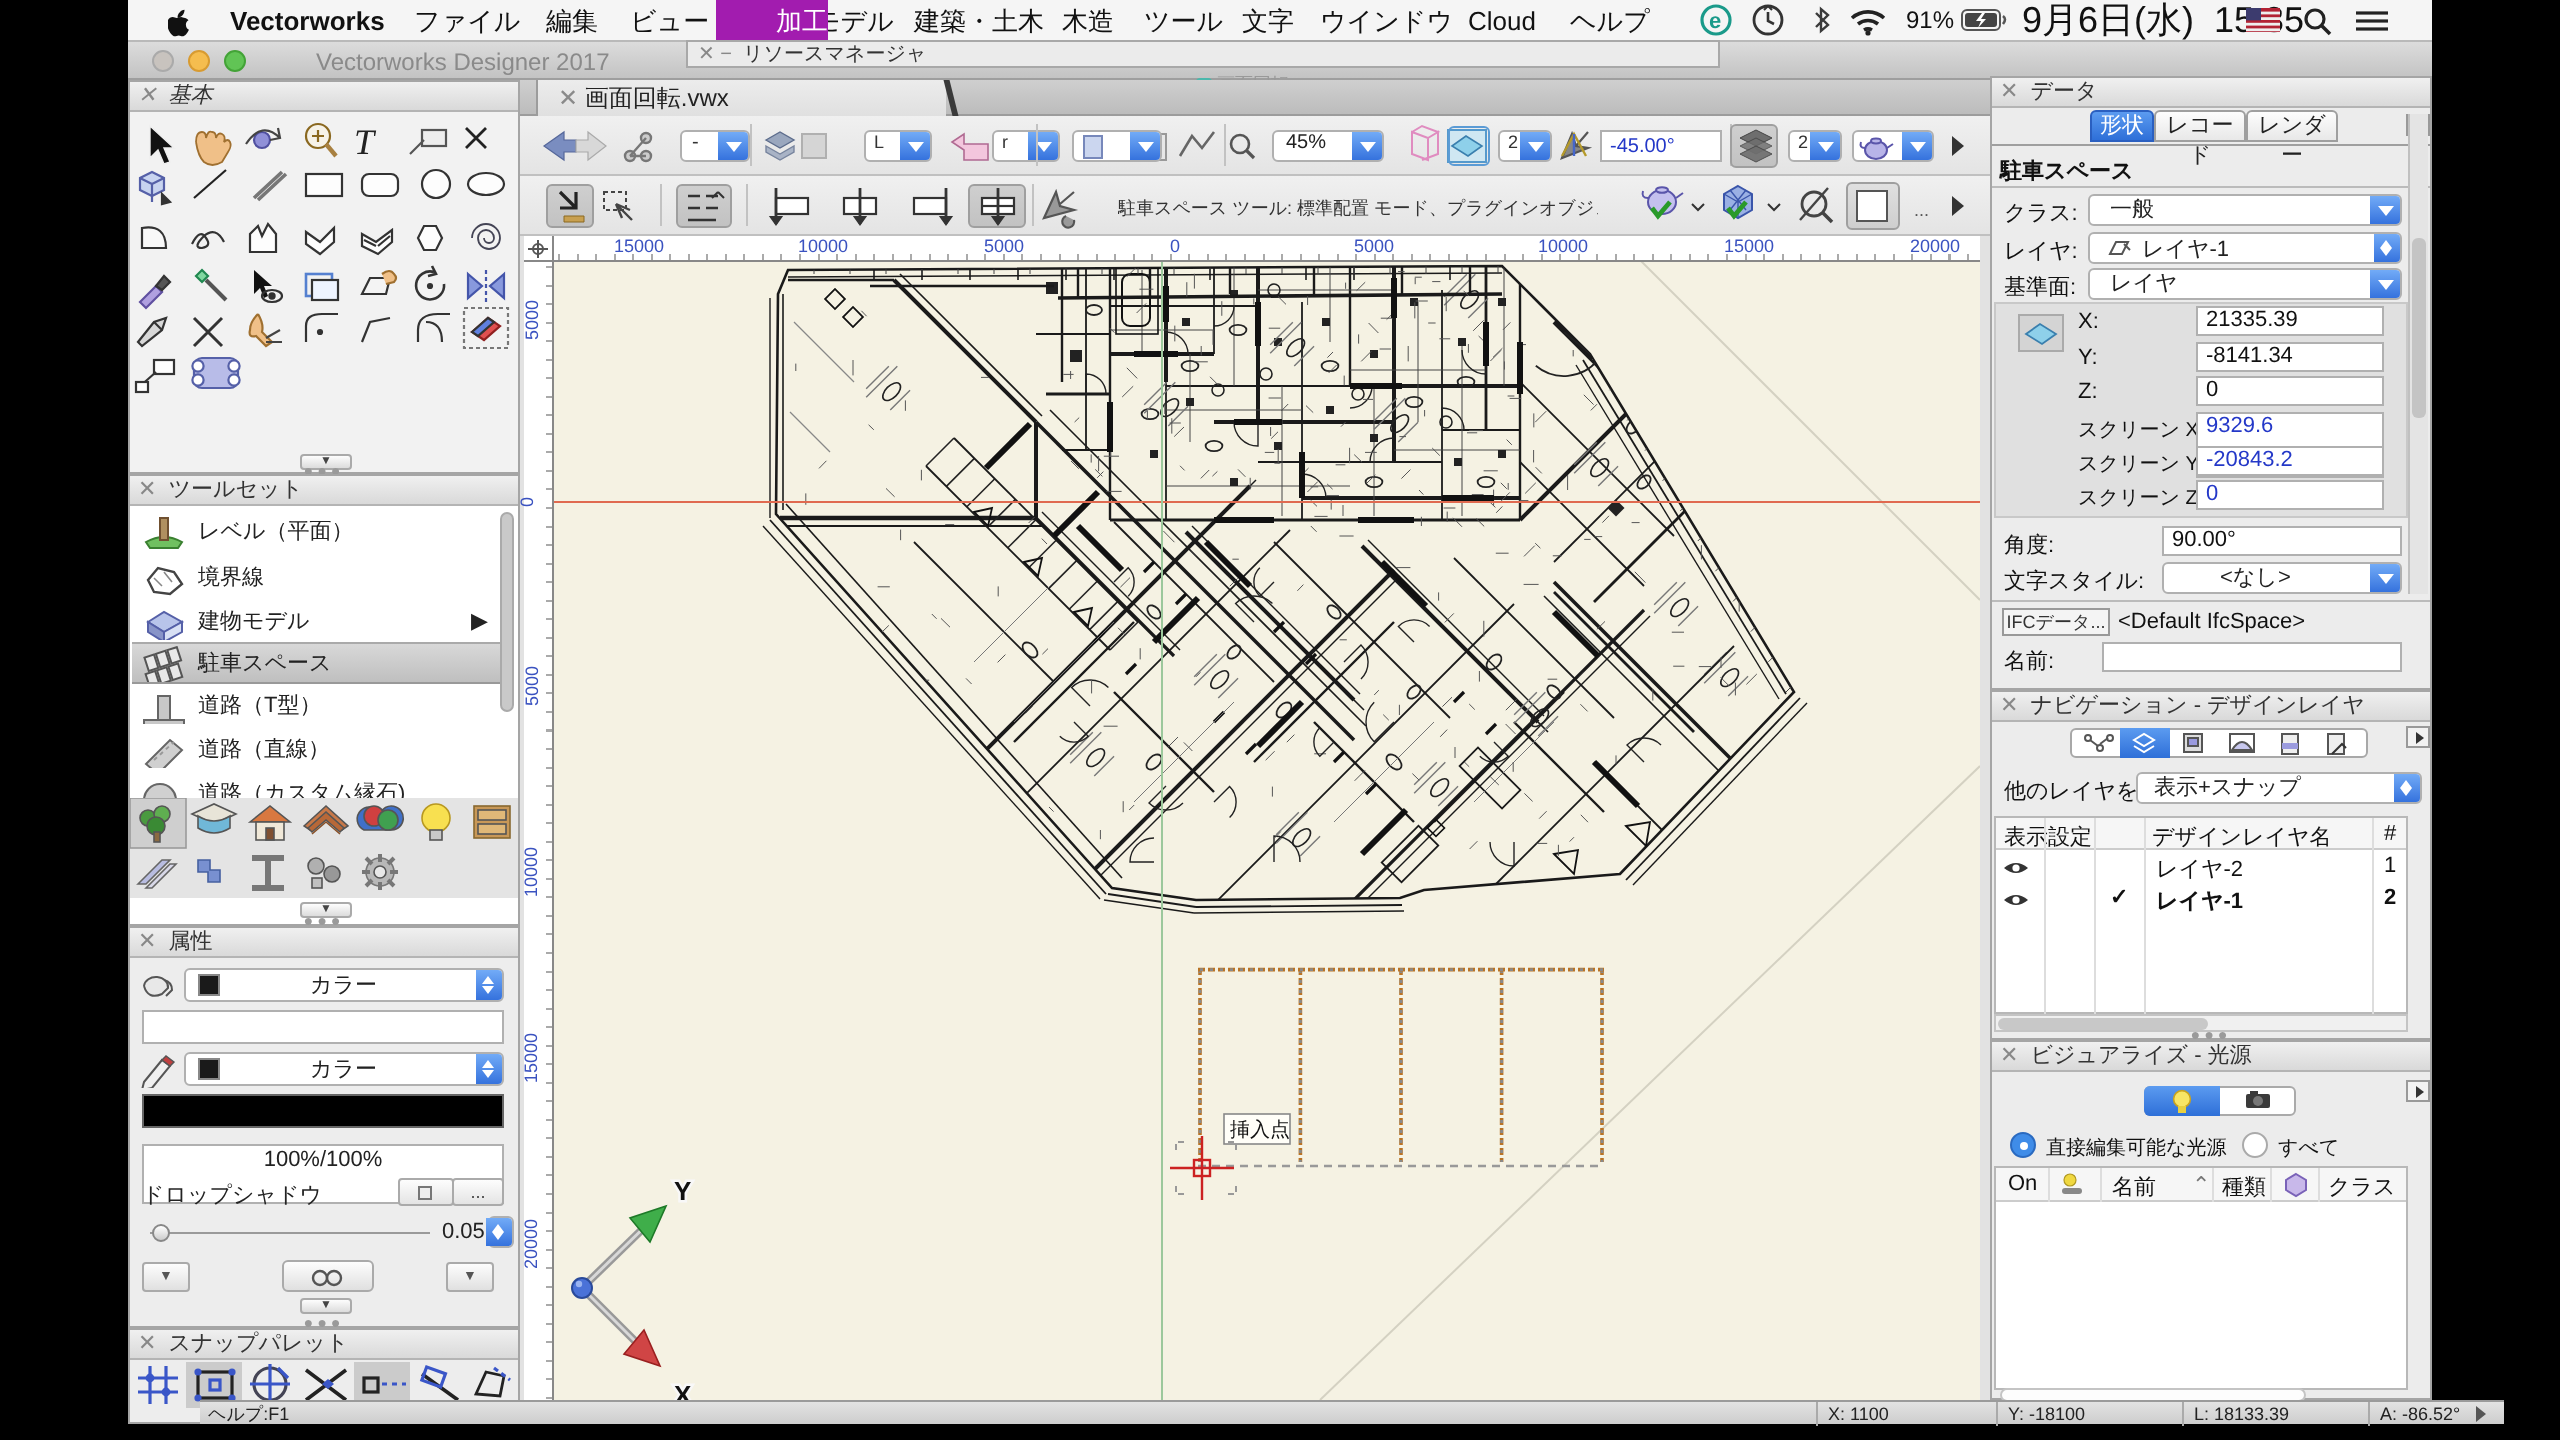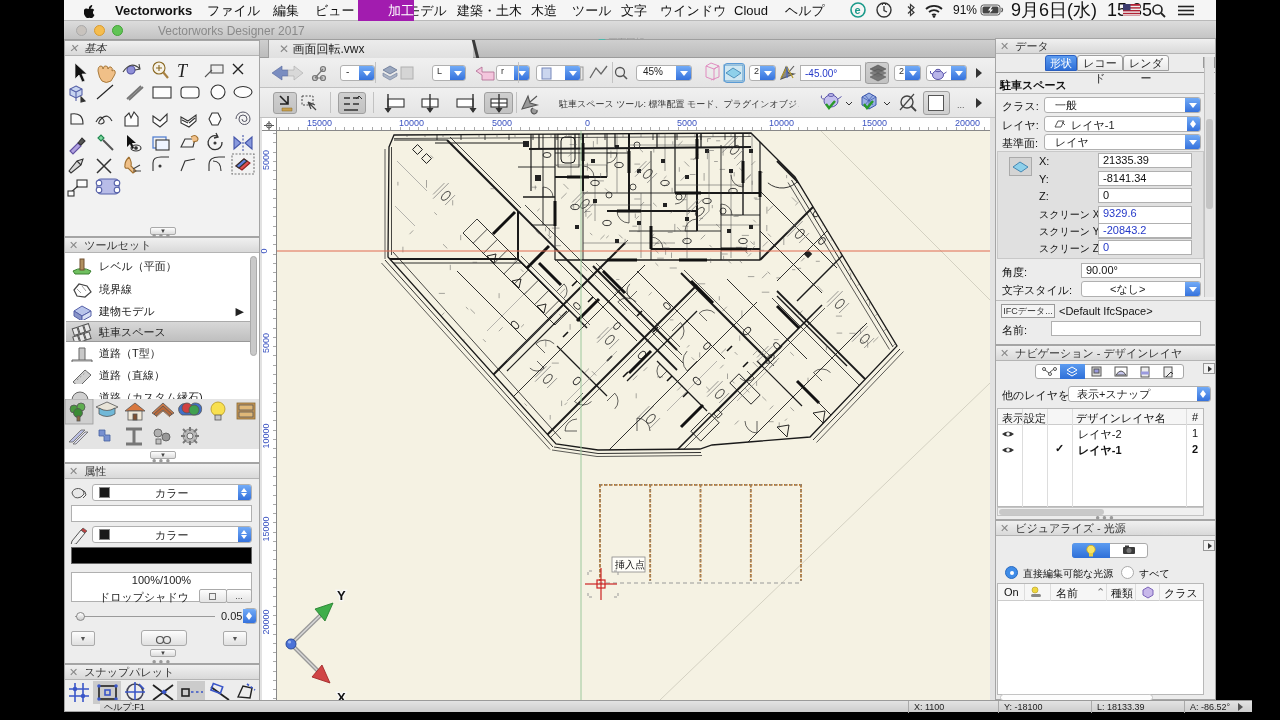--- a/index.html
+++ b/index.html
@@ -139,20 +139,21 @@
   <div class="mi" style="left:670px;">Cloud</div>
   <div class="mi" style="left:721px;">ヘルプ</div>
 </div>
 <div id="menusel">加工</div>
 
 <div id="titlebar">
   <div class="tl" style="left:12px;background:#c8c3be;border:1px solid #aaa;"></div>
   <div class="tl" style="left:30px;background:#f5bd4f;border:1px solid #d89b31;"></div>
   <div class="tl" style="left:48px;background:#61c455;border:1px solid #43a337;"></div>
   <div id="wtitle">Vectorworks Designer 2017</div>
+  <div id="rsrcbar"><span style="color:#888;margin-left:5px;">✕ −</span>&nbsp; リソースマネージャ</div>
   <div style="position:absolute;left:534px;top:17px;width:100px;height:5px;font-size:9px;color:#999;"><span style="display:inline-block;width:8px;height:8px;background:#4ab8ac;border-radius:2px;"></span>&nbsp;<span style="position:relative;top:-2px;">画面回転.vwx</span></div>
 </div>
 
 <div id="docwin">
   <div id="tabbar">
     <div id="activetab"><span style="color:#8a8a8a;">✕</span> 画面回転.vwx</div>
     <div id="tabedge2"></div>
   </div>
   <div class="tbar" id="tbar1" style="top:18px;height:30px;">
     <svg width="735" height="30" style="position:absolute;left:0;top:0;">
@@ -1267,21 +1268,21 @@
         </svg>
   <div class="combo" style="left:27px;top:20px;width:160px;height:17px;font-size:11px;color:#222;"><span style="position:absolute;left:6px;top:2px;width:11px;height:11px;background:#1a1a1a;border:1px solid #888;"></span><span style="margin-left:62px;line-height:16px;">カラー</span><div class="cstep"></div></div>
   <div style="position:absolute;left:6px;top:41px;width:181px;height:17px;background:#fff;border:1px solid #b0b0b0;"></div>
   <svg width="20" height="18" style="position:absolute;left:4px;top:62px;">
           <path d="M3,15 l9,-11 l4,3 l-9,11 l-5,1 z" fill="#f0f0f0" stroke="#555" stroke-width="1"></path>
           <path d="M12,4 l2,-2 l4,3 l-2,2 z" fill="#c04040" stroke="#555" stroke-width="0.7"></path>
         </svg>
   <div class="combo" style="left:27px;top:62px;width:160px;height:17px;font-size:11px;color:#222;"><span style="position:absolute;left:6px;top:2px;width:11px;height:11px;background:#1a1a1a;border:1px solid #888;"></span><span style="margin-left:62px;line-height:16px;">カラー</span><div class="cstep"></div></div>
   <div style="position:absolute;left:6px;top:83px;width:181px;height:17px;background:#000;border:1px solid #666;"></div>
   <div style="position:absolute;left:6px;top:108px;width:181px;height:30px;background:#fff;border:1px solid #b0b0b0;font-size:11px;color:#222;text-align:center;line-height:14px;">100%/100%</div>
-  <div style="position:absolute;left:6px;top:126px;font-size:11px;color:#222;margin-left:28px;">ドロップシャドウ</div>
+  <div style="position:absolute;left:6px;top:126px;font-size:11px;color:#222;">ドロップシャドウ</div>
   <div style="position:absolute;left:134px;top:125px;width:28px;height:14px;background:linear-gradient(#fdfdfd,#e4e4e4);border:1px solid #aaa;border-radius:2px;">
           <span style="position:absolute;left:9px;top:3px;width:7px;height:7px;border:1px solid #777;background:#eee;"></span>
         </div>
   <div style="position:absolute;left:161px;top:125px;width:26px;height:14px;background:linear-gradient(#fdfdfd,#e4e4e4);border:1px solid #aaa;border-radius:2px;font-size:9px;color:#444;text-align:center;line-height:12px;">...</div>
   <div style="position:absolute;left:10px;top:152px;width:140px;height:1px;background:#9a9a9a;"></div>
   <div style="position:absolute;left:11px;top:148px;width:9px;height:9px;background:linear-gradient(#fff,#ccc);border:1px solid #888;border-radius:50%;"></div>
   <div style="position:absolute;left:156px;top:146px;font-size:11px;color:#222;">0.05</div>
   <div class="combo" style="left:179px;top:144px;width:13px;height:16px;">
           <div class="cstep"></div>
         </div>

